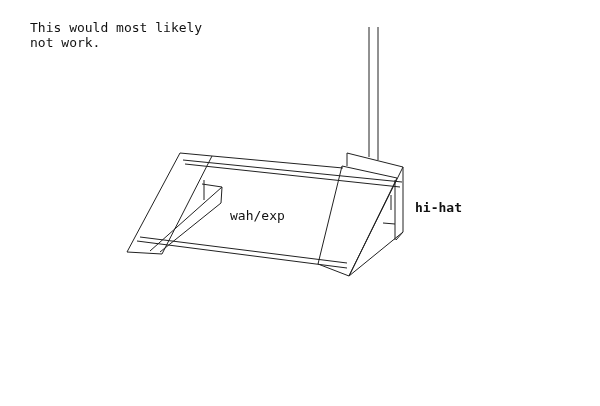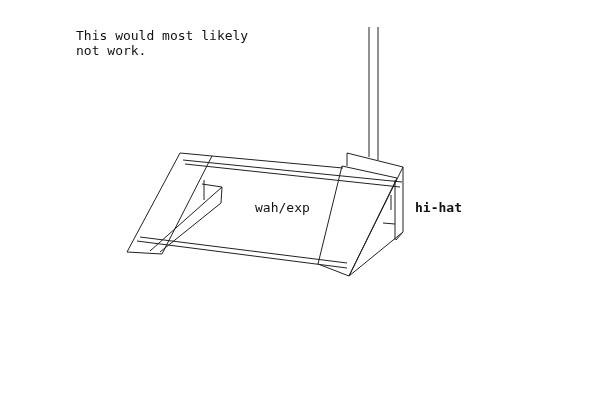--- a/index.html
+++ b/index.html
@@ -1,30 +1,29 @@
 <!DOCTYPE html>
 <html><head>
   <meta charset="utf-8">
   <style>
     html, body { margin: 0; padding: 0; background: #ffffff; }
     body { width: 600px; height: 406px; position: relative; overflow: hidden; }
     .canvas { position: absolute; left: 0; top: 0; width: 600px; height: 406px; }
     .note {
-      position: absolute; left: 30px; top: 28px;
+      position: absolute; left: 30px; top: 20px;
       font-family: "DejaVu Sans Mono", "Liberation Mono", monospace;
       font-size: 13px; line-height: 15px; color: #111;
       white-space: pre;
-      margin-left: 46px;
     }
     .label {
       position: absolute;
       font-family: "DejaVu Sans Mono", "Liberation Mono", monospace;
       font-size: 13px; color: #111; white-space: pre;
     }
-    .lbl-wah { left: 230px; top: 200px; margin-left: 25px; }
+    .lbl-wah { left: 230px; top: 208px; }
     .lbl-hihat { left: 415px; top: 200px; font-weight: bold; }
     svg line, svg polyline, svg polygon { stroke: #222; stroke-width: 1; fill: none; }
   </style>
 </head>
 <body>
 
 <div class="canvas">
   <svg id="drawing" width="600" height="406" viewBox="0 0 600 406">
     <g id="g-pole">
         <line x1="369" y1="27" x2="369" y2="157"></line>

